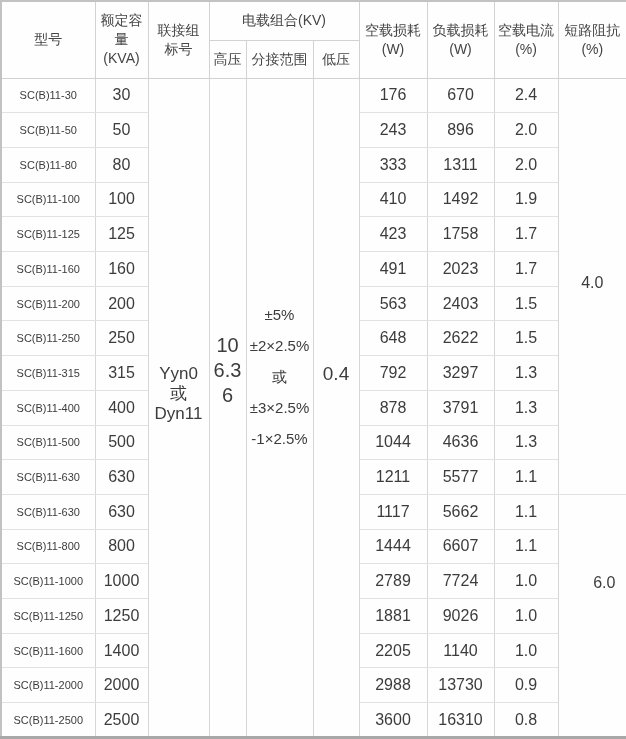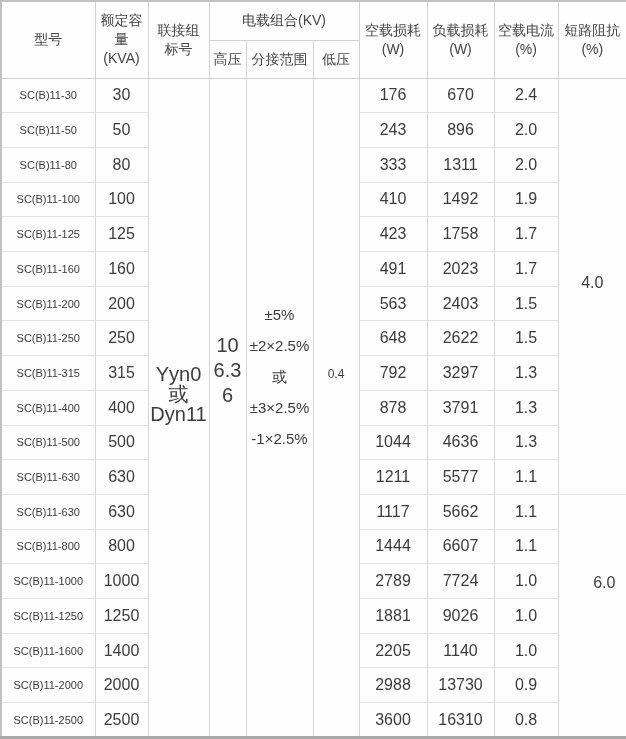--- a/index.html
+++ b/index.html
@@ -54,24 +54,24 @@
   tr.h2 { height: 38px; }
   tbody tr { height: 34.6px; }
   tbody td {
     font-size: 16px;
     color: #3c3c3c;
   }
   td.model { font-size: 11px; }
 
   td.merged { vertical-align: middle; }
   td.merged .inner { display: block; }
-  .merged-connection .inner { font-size: 20px; line-height: 20px; transform: translateY(-13px); }
+  .merged-connection .inner { font-size: 17px; line-height: 20px; transform: translateY(-13px); }
   .merged-hv .inner        { font-size: 20px; line-height: 25px; transform: translateY(-37px); }
   .merged-tap .inner       { font-size: 15px; line-height: 31px; transform: translateY(-31px); }
-  .merged-lv .inner        { font-size: 12px; transform: translateY(-33px); }
+  .merged-lv .inner        { font-size: 19px; transform: translateY(-33px); }
   .imp-top .inner          { font-size: 16px; transform: translateY(-3px); }
   .imp-bottom .inner       { font-size: 16px; transform: translateY(-32px); margin-left: 24px; }
 </style>
 </head>
 <body>
 
 <table class="spec">
   <colgroup>
     <col class="c1">
       <col class="c2">

